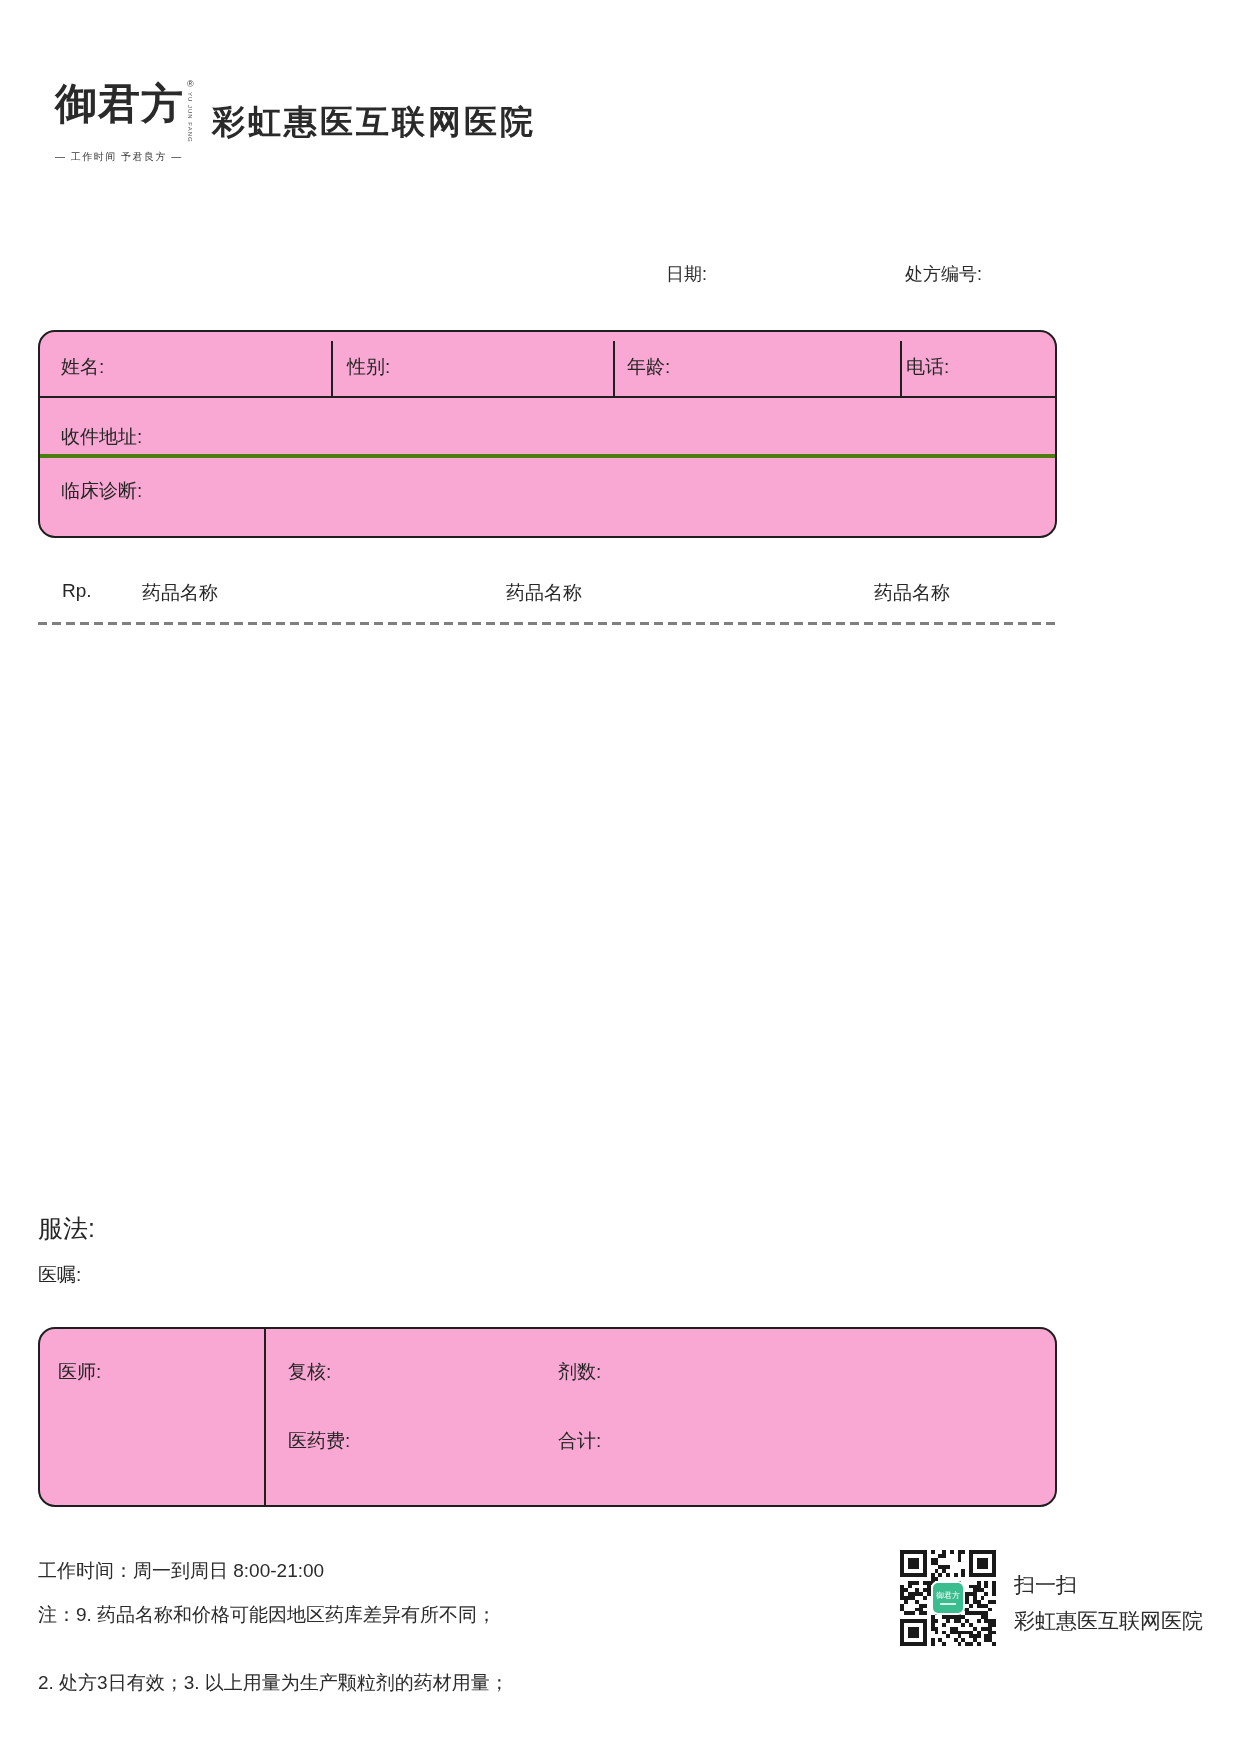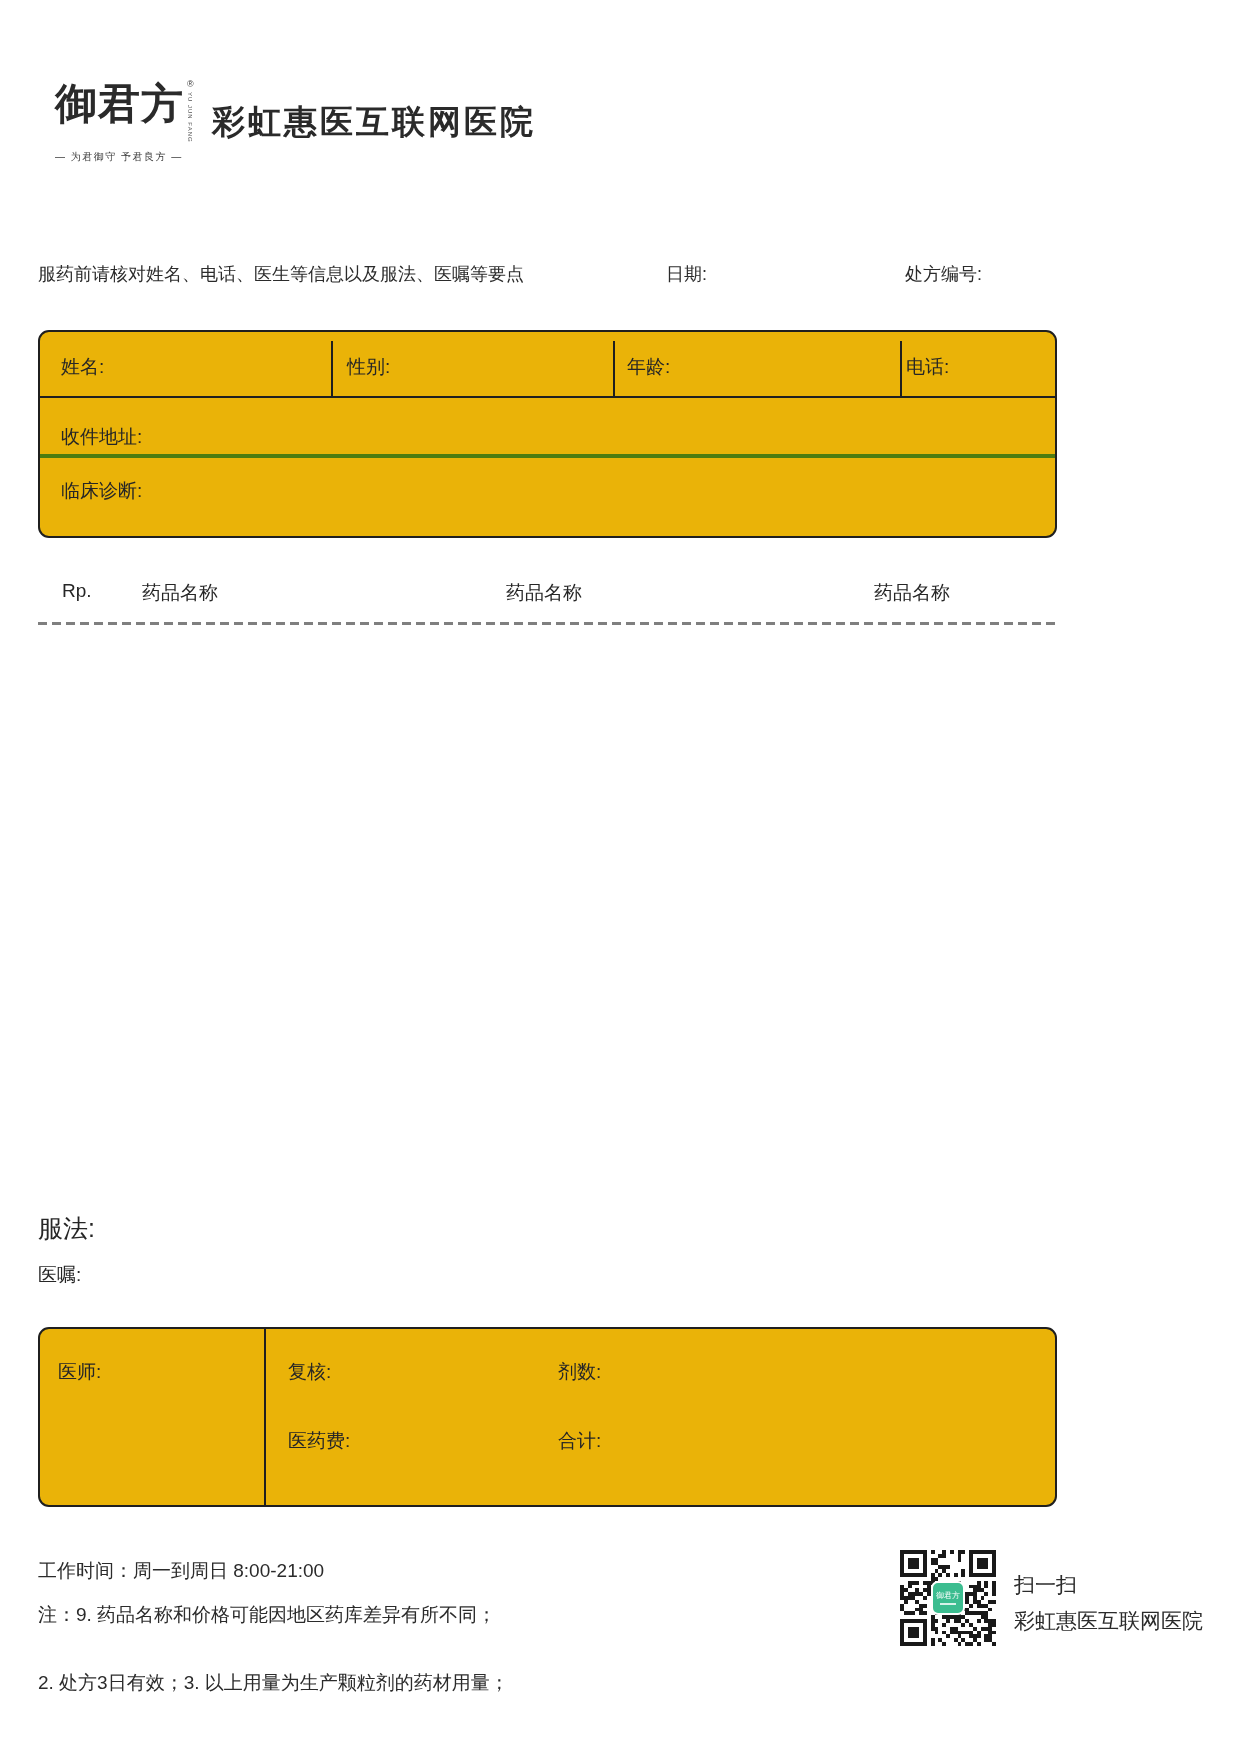--- a/index.html
+++ b/index.html
@@ -32,22 +32,22 @@
   }
   .hospital-title{
     left:212px;top:100px;
     font-size:33px;font-weight:800;letter-spacing:3px;
     color:#2a2a2a;white-space:nowrap;
   }
   
   .notice{top:262px;font-size:18px;color:#2b2b2b;white-space:nowrap;}
   
   .frame{
-    border:2px solid #1f1f1f;border-radius:11px;
-    box-sizing:border-box;background:#eab308;
+    border:2px solid #1f1f1f;border-radius:17px;
+    box-sizing:border-box;background:#f9a8d4;
   }
   .patient-box{left:38px;top:330px;width:1019px;height:208px;}
   .p-row{position:relative;box-sizing:border-box;}
   .p-row1{height:66px;border-bottom:2px solid #1f1f1f;}
   .p-row2{height:60px;border-bottom:4px solid #4d7c0f;}
   .p-row3{height:62px;}
   .field-label{font-size:19px;color:#262626;white-space:nowrap;}
   .vdiv{position:absolute;top:9px;bottom:0;width:2px;background:#1f1f1f;}
   
   .rp{top:580px;font-size:19px;color:#262626;white-space:nowrap;}
@@ -81,25 +81,24 @@
 <div id="page">
 
   <div class="abs brand">
     <div class="brand-row">
       <span class="logo-text">御君方</span>
       <span class="logo-marks">
         <span class="reg-mark">®</span>
         <span class="logo-vert">YU JUN FANG</span>
       </span>
     </div>
-    <div class="logo-tagline">— 为君御守 予君良方 —</div>
+    <div class="logo-tagline">— 工作时间 予君良方 —</div>
   </div>
   <div class="abs hospital-title">彩虹惠医互联网医院</div>
 
-  <span class="abs notice" style="left:38px;">服药前请核对姓名、电话、医生等信息以及服法、医嘱等要点</span>
   <span class="abs notice" style="left:666px;">日期:</span>
   <span class="abs notice" style="left:905px;">处方编号:</span>
 
   <div class="abs frame patient-box">
     <div class="p-row p-row1">
       <span class="abs field-label" style="left:21px;top:22px;">姓名:</span>
       <span class="abs field-label" style="left:307px;top:22px;">性别:</span>
       <span class="abs field-label" style="left:587px;top:22px;">年龄:</span>
       <span class="abs field-label" style="left:866px;top:22px;">电话:</span>
       <span class="vdiv" style="left:291px;"></span>

